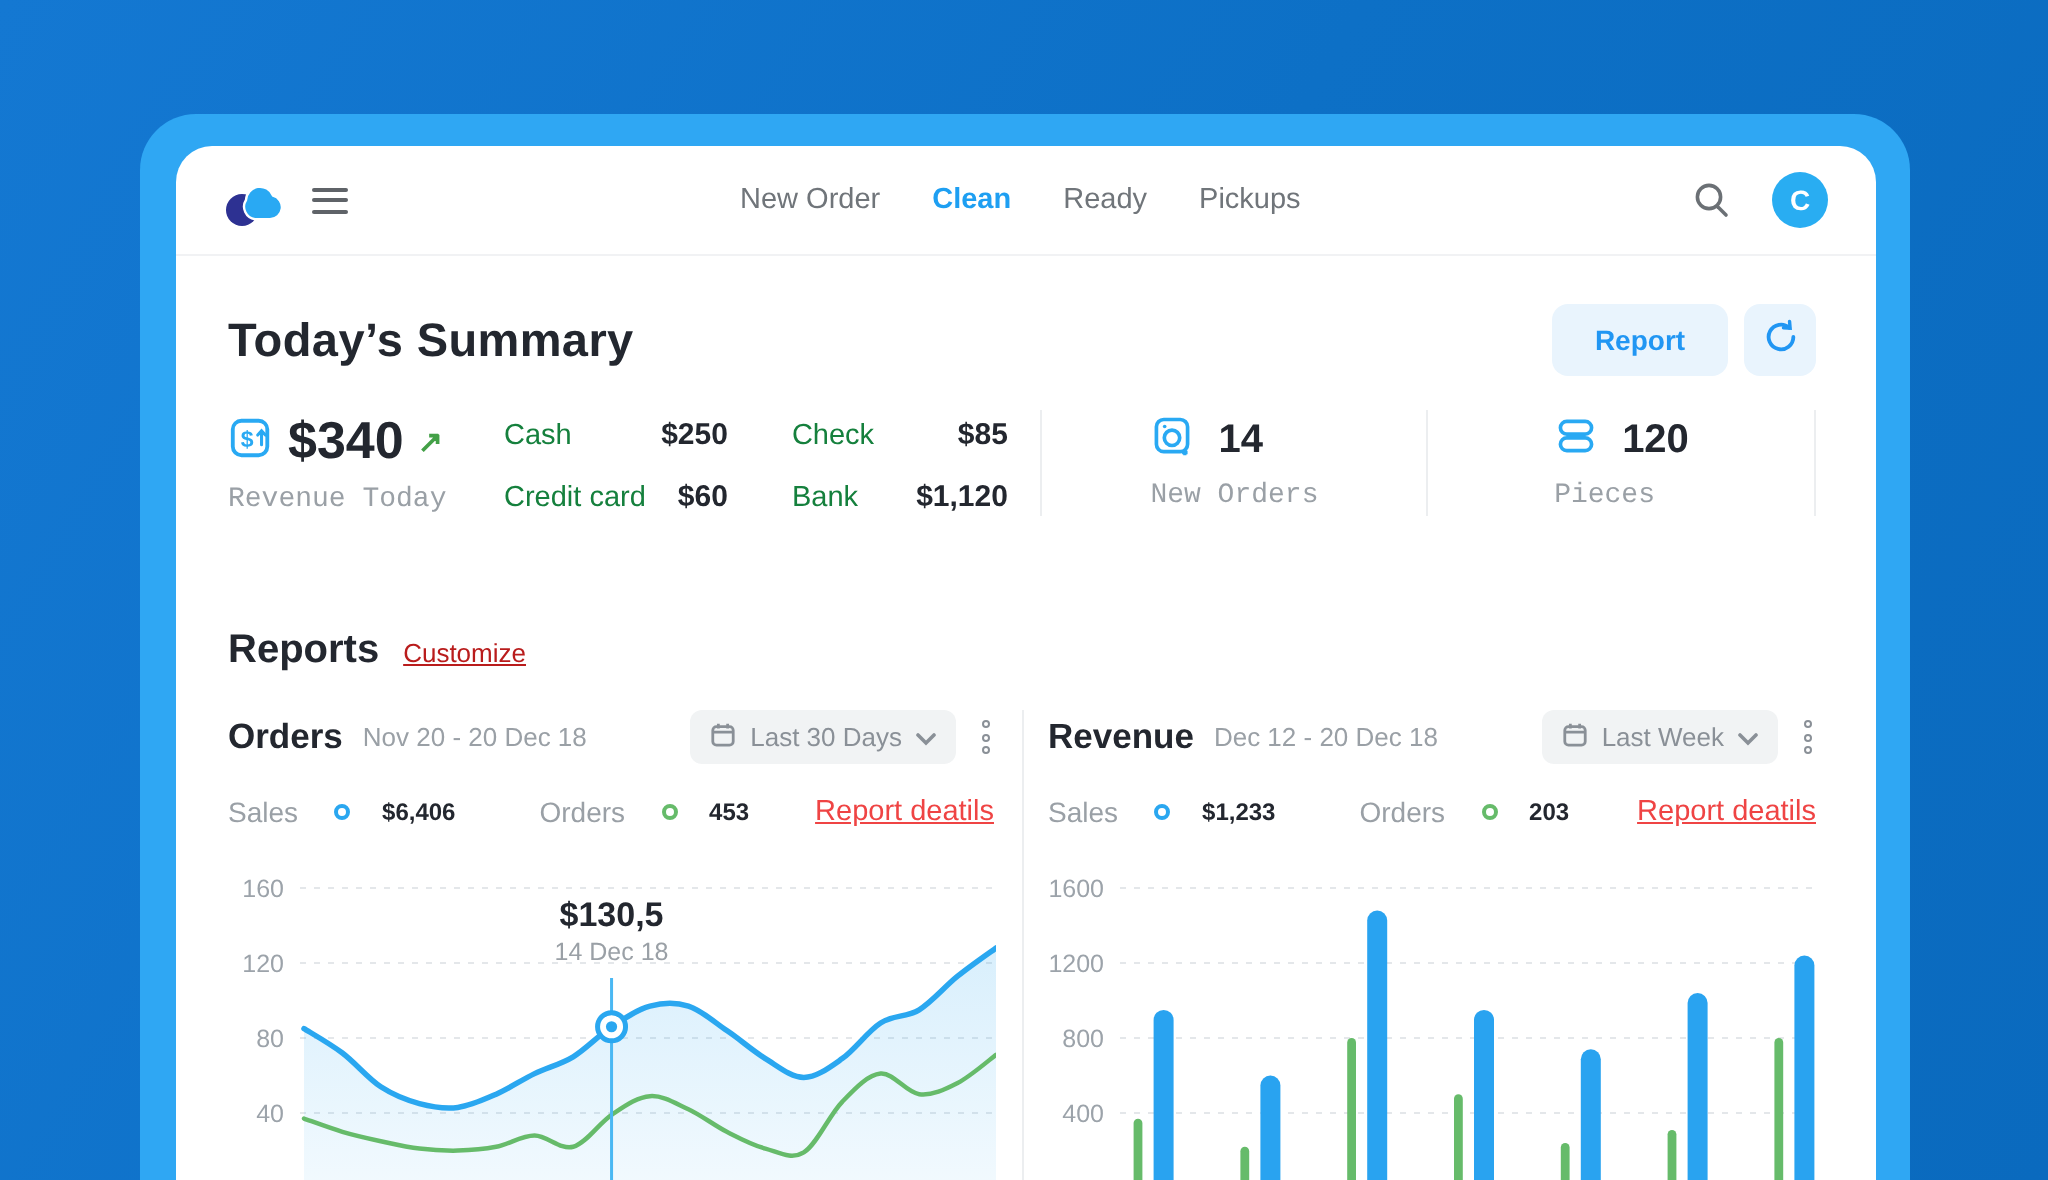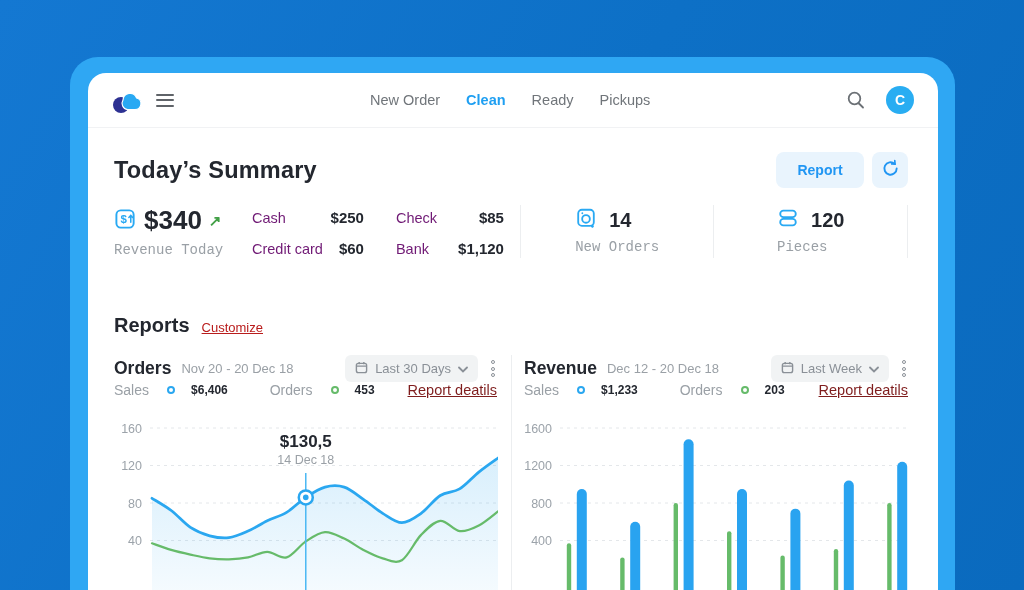--- a/index.html
+++ b/index.html
@@ -46,21 +46,21 @@
   .stat-top { display:flex; align-items:center; gap:7px; }
   .big-val { font-size:26px; font-weight:700; color:#23272F; }
   .trend { font-size:15px; font-weight:700; }
   .trend.up { color:#43A047; }
   .trend.down { color:#E8604C; font-size:14px; }
   .stat-sub { margin-top:6px; font-size:14px; color:#9AA0A6;font-family:Liberation Mono, monospace; }
   .breakdown { display:grid; grid-auto-flow:column; grid-template-rows:auto auto;
     column-gap:32px; row-gap:12px; padding-top:4px; margin-right:16px; }
   .bk-item { display:flex; justify-content:space-between; align-items:baseline; gap:16px;
     min-width:108px; font-size:14.5px; }
-  .bk-label { color:#701a75; }
+  .bk-label { color:#15803d; }
   .bk-value { color:#23272F; font-weight:700; font-size:15px; }
   .vdiv { width:1px; background:#ECEEF0; }
   .mini { flex:1; display:flex; justify-content:center; }
   .mini-inner { padding-top:2px; }
   .mini .stat-top { gap:12px; }
   .mini-val { font-size:20px; font-weight:700; color:#23272F; }
 
   
   .reports-head { margin-top:56px; display:flex; align-items:baseline; gap:12px;text-align:right; }
   h2 { font-size:20px; font-weight:700; margin:0; color:#23272F; }
@@ -71,27 +71,27 @@
   .panel.right { border-left:1px solid #ECEEF0; padding-left:12px; padding-right:0; }
   .panel-head { display:flex; align-items:center; }
   h3 { font-size:17.5px; font-weight:700; margin:0; color:#23272F; }
   .date-range { font-size:13px; color:#9AA0A6; margin-left:10px; }
   .filter-btn { margin-left:auto; height:27px; display:flex; align-items:center; gap:7px;
     background:#F1F3F4; border:none; border-radius:6px; padding:0 10px; color:#8A9097;
     font-size:13px; cursor:pointer; font-family:inherit; }
   .kebab { margin-left:11px; background:none; border:none; padding:2px; cursor:pointer;
     display:flex; flex-direction:column; gap:2.5px; }
   .kebab i { width:4px; height:4px; border:1.4px solid #8A9097; border-radius:50%; }
-  .panel-stats { display:flex; align-items:center; font-size:14px; color:#9AA0A6;gap:10px; }
+  .panel-stats { margin-top:16px; display:flex; align-items:center; font-size:14px; color:#9AA0A6;gap:10px; }
   .ring { width:8px; height:8px; border-radius:50%; display:inline-block; margin:0 6px 0 8px; }
   .ring.blue { border:2.5px solid #2AA7F0; }
   .ring.green { border:2.5px solid #66BB6A; }
   .stat-strong { color:#23272F; font-weight:700; font-size:12px; }
   .pgap { width:22px; }
-  .details-link { margin-left:auto; color:#7f1d1d; font-size:14.5px; text-decoration:underline;
+  .details-link { margin-left:auto; color:#ef4444; font-size:14.5px; text-decoration:underline;
     cursor:pointer; font-weight:500; }
   .chart { margin-top:17px; display:block; }
   svg text { font-family:"Liberation Sans", sans-serif; }
 </style>
 </head>
 <body>
 
 <div class="frame">
   <div class="card">
 

